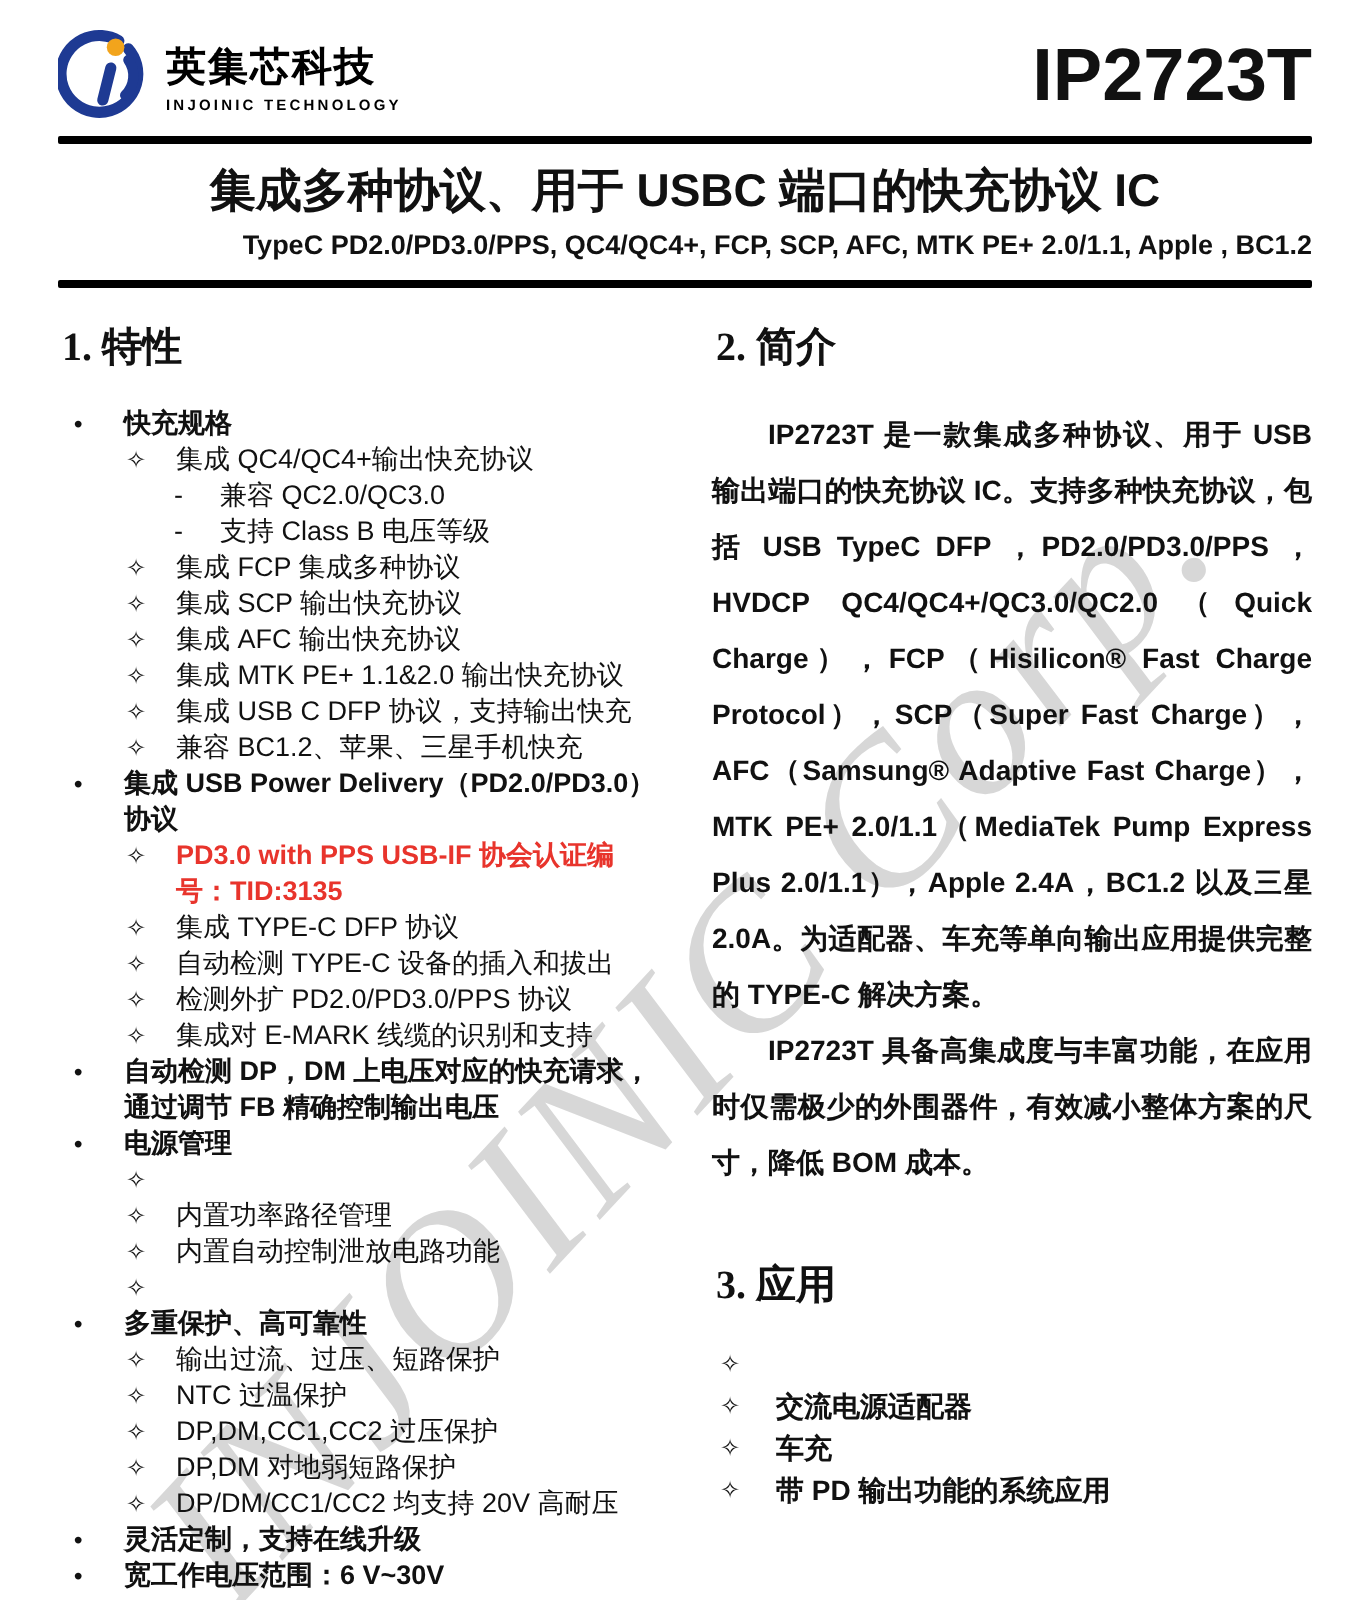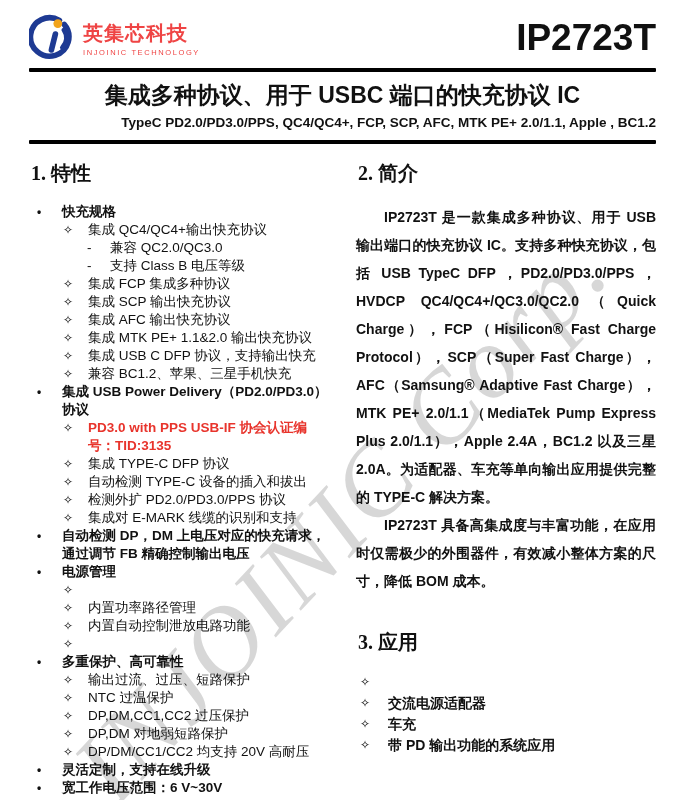--- a/index.html
+++ b/index.html
@@ -19,21 +19,21 @@
     pointer-events:none;
   }
 
   .content{position:relative;z-index:1;padding:0 29px;}
 
   
   .hdr{display:flex;justify-content:space-between;align-items:center;height:60px;margin-top:8px;}
   .logo{display:flex;align-items:center;gap:6px;}
   .logo-mark{width:48px;height:48px;}
   .logo-text .cn{font-size:20px;font-weight:bold;letter-spacing:1px;}
-  .logo-text .en{font-size:7.5px;font-weight:normal;letter-spacing:1.6px;margin-top:1px;}
+  .logo-text .en{font-size:7.5px;font-weight:bold;letter-spacing:1.6px;margin-top:1px;}
   .part-no{font-size:37px;font-weight:bold;letter-spacing:0px;}
 
   .rule{height:4px;background:#000;border-radius:1px;}
 
   .doc-title{text-align:center;font-size:23px;font-weight:bold;margin:8px 0 4px 0;}
   .doc-subtitle{text-align:right;font-size:13.5px;font-weight:bold;margin:0 0 10px 0;}
 
   
   .cols{display:flex;margin-top:10px;}
   .col-left{width:305px;flex:0 0 305px;}
@@ -74,21 +74,21 @@
   <div class="content">
 
     <div class="hdr">
       <div class="logo">
         <svg class="logo-mark" viewBox="0 0 60 60">
           <path d="M 38 8 A 24 24 0 1 0 44 13" fill="none" stroke="#1e3a93" stroke-width="7" stroke-linecap="round"></path>
           <path d="M 44 20 A 17 17 0 0 1 42 42" fill="none" stroke="#1e3a93" stroke-width="6.5" stroke-linecap="round"></path>
           <line x1="33" y1="25" x2="28" y2="45" stroke="#1e3a93" stroke-width="7" stroke-linecap="round"></line>
           <circle cx="36" cy="12" r="5.5" fill="#f2a41c"></circle>
         </svg>
-        <div class="logo-text" style="color:#ef4444">
+        <div class="logo-text" style="color:#000000">
           <div class="cn">英集芯科技</div>
           <div class="en">INJOINIC TECHNOLOGY</div>
         </div>
       </div>
       <div class="part-no">IP2723T</div>
     </div>
 
     <div class="rule"></div>
 
     <div class="doc-title">集成多种协议、用于 USBC 端口的快充协议 IC</div>

